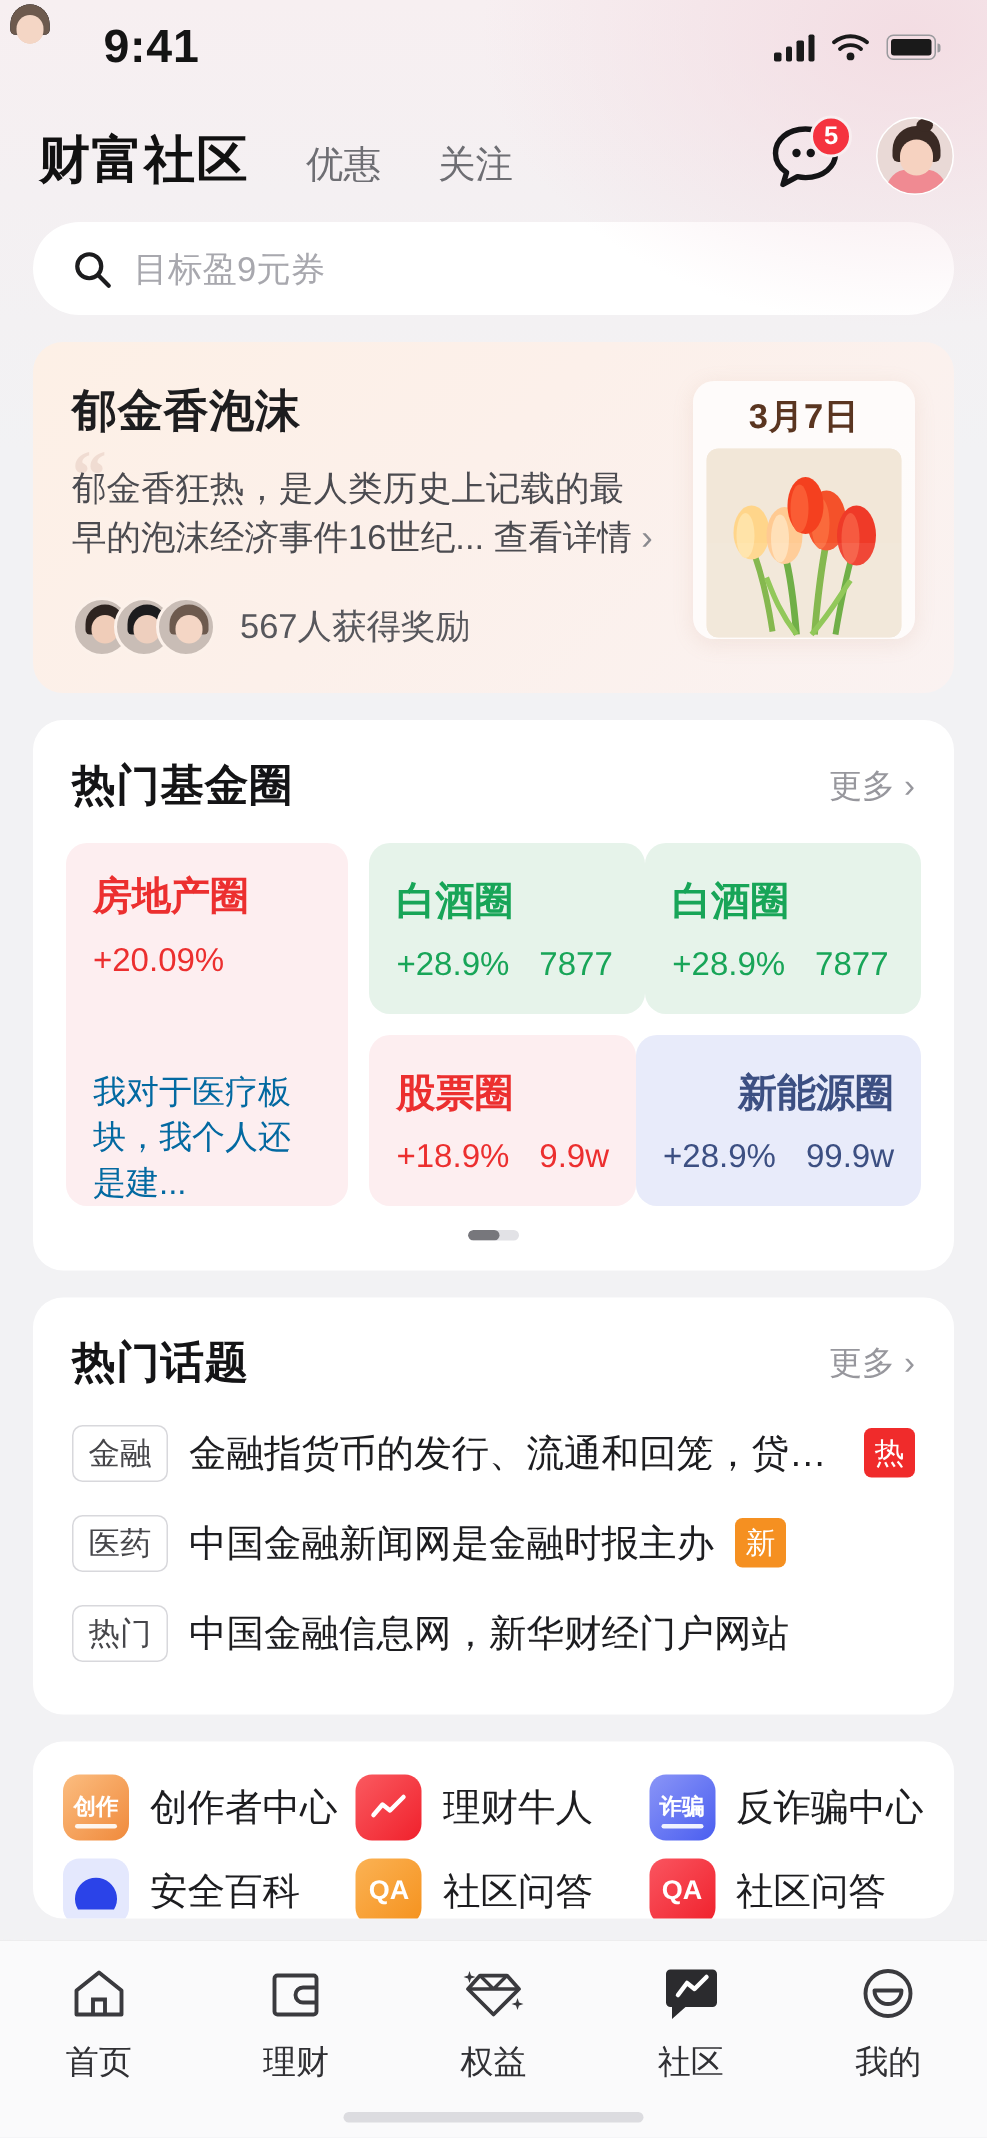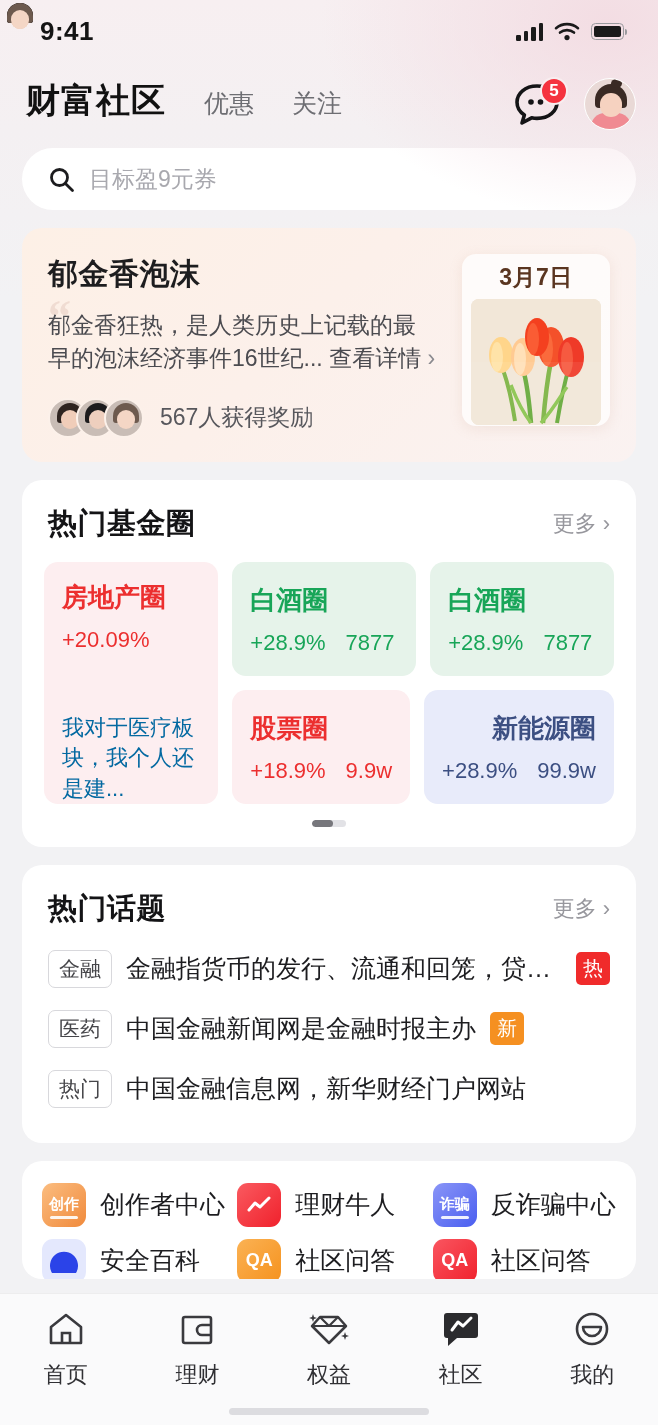--- a/index.html
+++ b/index.html
@@ -19,35 +19,35 @@
     content:""; position:absolute; top:0; right:0; width:340px; height:220px;
     background:radial-gradient(ellipse at 85% 10%, #f3dde3 0%, rgba(243,221,227,0) 70%);
     pointer-events:none;
   }
 
   
   .statusbar{
     position:relative; height:62px; display:flex; align-items:center;
     justify-content:space-between; padding:0 34px 0 40px;
   }
-  .st-time{ font-size:26px; font-weight:bold; color:#141414; letter-spacing:.5px;
-            font-family:"Liberation Sans",sans-serif; }
+  .st-time{ font-size:31px; font-weight:bold; color:#141414; letter-spacing:.5px;
+            font-family:"Liberation Sans",sans-serif;margin-left:29px; }
   .st-right{ display:flex; align-items:center; gap:11px; }
   .sig{ display:flex; align-items:flex-end; gap:3px; height:19px; }
   .sig i{ width:4.5px; background:#1a1a1a; border-radius:1.2px; display:block; }
   .sig i:nth-child(1){height:6px} .sig i:nth-child(2){height:10px}
   .sig i:nth-child(3){height:14px} .sig i:nth-child(4){height:18px}
   .batt{ width:33px; height:17px; border:1.8px solid #9a9a9e; border-radius:4.5px;
          padding:2px; position:relative;}
   .batt span{ display:block; height:100%; width:100%; background:#1a1a1a; border-radius:2px;}
   .batt::after{ content:""; position:absolute; right:-4px; top:5px; width:2.5px; height:6px;
                 background:#9a9a9e; border-radius:0 2px 2px 0;}
 
   
-  .header{ position:relative; display:flex; align-items:flex-start; padding:16px 22px 12px 26px; }
+  .header{ position:relative; display:flex; align-items:flex-end; padding:16px 22px 12px 26px; }
   .nav-tabs{ display:flex; align-items:baseline; gap:38px; flex:1; }
   .nav-tab{ font-size:25px; color:#6e6e73; white-space:nowrap; }
   .nav-tab.active{ font-size:34px; font-weight:bold; color:#111; letter-spacing:1px; }
   .head-right{ display:flex; align-items:center; gap:20px; }
   .msg-wrap{ position:relative; width:52px; height:50px; }
   .badge{
     position:absolute; top:-2px; right:-4px; min-width:28px; height:28px;
     background:#f5333f; border-radius:14px; color:#fff; font-size:17px;
     display:flex; align-items:center; justify-content:center; font-weight:bold;
     border:2px solid #f8eef0; padding:0 4px;
@@ -119,21 +119,21 @@
   
   .sec-head{ display:flex; align-items:center; justify-content:space-between;
              padding:24px 26px 4px; }
   .sec-title{ font-size:29px; font-weight:bold; color:#141416; letter-spacing:.5px;text-align:center; }
   .more{ font-size:22px; color:#97979d; display:flex; align-items:center; gap:6px; }
 
   
   .circles{ display:flex; gap:14px; padding:14px 22px 0; }
   .col-left{ width:194px; }
   .col-right{ flex:1; display:flex; flex-direction:column; gap:14px; }
-  .row2{ display:flex; gap:14px; }
+  .row2{ display:flex; }
   .cc{ border-radius:14px; padding:18px 18px 16px; }
   .cc-name{ font-size:26px; font-weight:bold; margin-bottom:12px; }
   .cc-stats{ font-size:22px; display:flex; gap:20px; align-items:baseline; }
   .big{ height:242px; display:flex; flex-direction:column; }
   .small{ flex:1; height:114px; display:flex; flex-direction:column; justify-content:center; }
   .c-red{ background:#fdeef0; } .c-red .cc-name,.c-red .cc-stats{ color:#ec2f2f; }
   .c-green{ background:#e6f3ea; } .c-green .cc-name,.c-green .cc-stats{ color:#18a558; }
   .c-blue{ background:#e8ebfa;text-align:right; } .c-blue .cc-name,.c-blue .cc-stats{ color:#3c4f82; }
   .mini-stack{ display:flex; margin:6px 0 10px; }
   .mini-stack .av{ width:44px; height:44px; border:2.5px solid #fdeef0; margin-left:-14px; }

